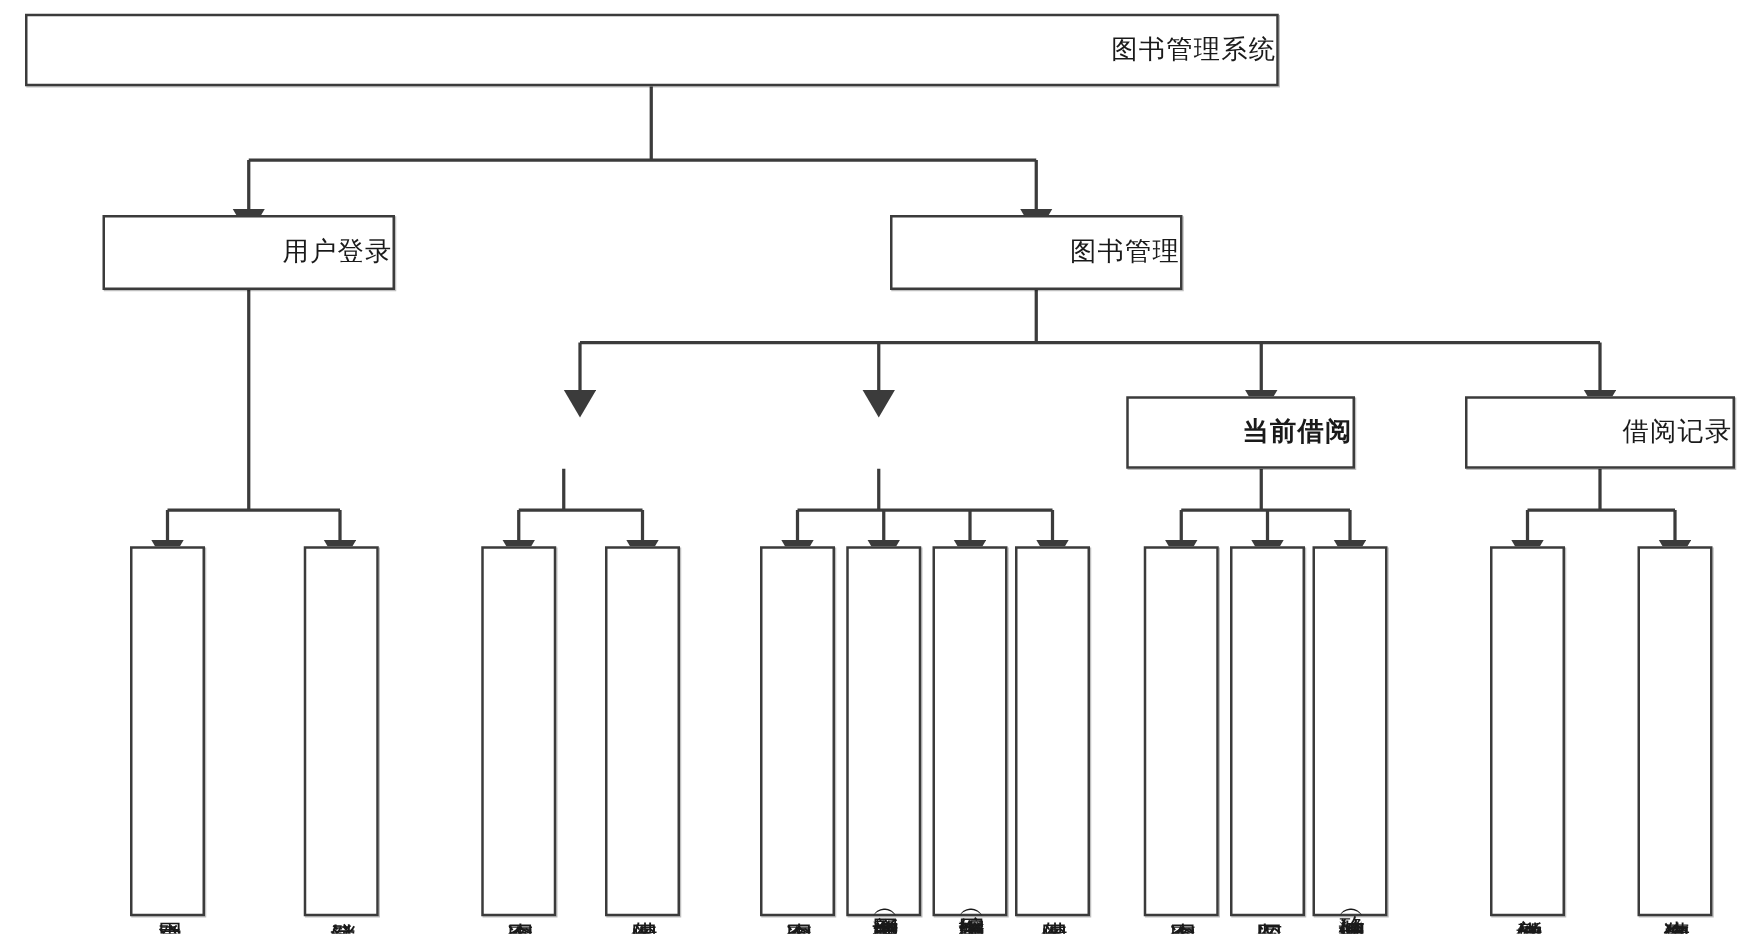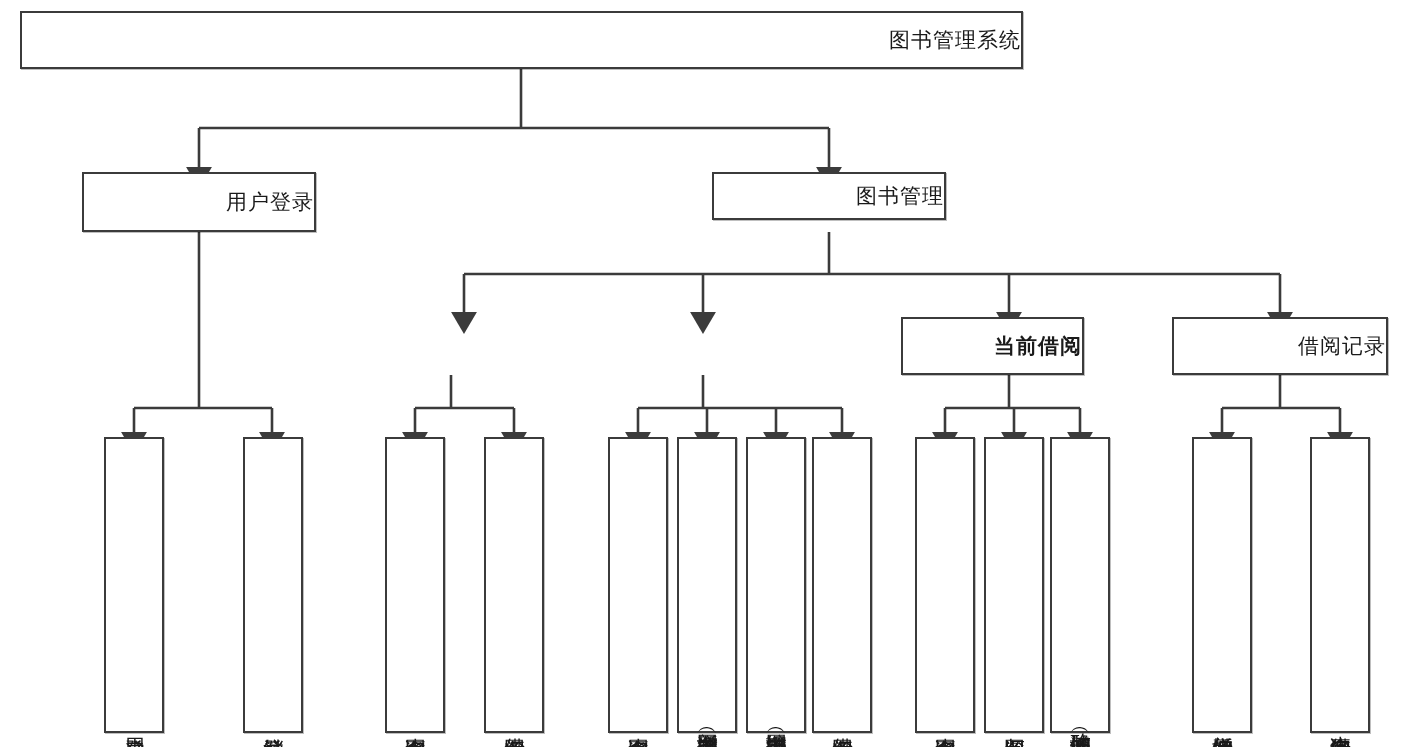--- a/index.html
+++ b/index.html
@@ -124,21 +124,21 @@
     </g>
   </svg>
 
   <div class="node horiz" style="left:20px; top:11px; width:1003px; height:58px;">
     <span>图书管理系统</span>
   </div>
 
   <div class="node horiz" style="left:82px; top:172px; width:234px; height:60px;">
     <span>用户登录</span>
   </div>
-  <div class="node horiz" style="left:712px; top:172px; width:234px; height:48px;">
+  <div class="node horiz" style="left:712px; top:172px; width:234px; height:60px;">
     <span>图书管理</span>
   </div>
 
   <div class="node horiz" style="left:901px; top:317px; width:183px; height:58px;font-weight:bold;">
     <span>当前借阅</span>
   </div>
   <div class="node horiz" style="left:1172px; top:317px; width:216px; height:58px;">
     <span>借阅记录</span>
   </div>
 

